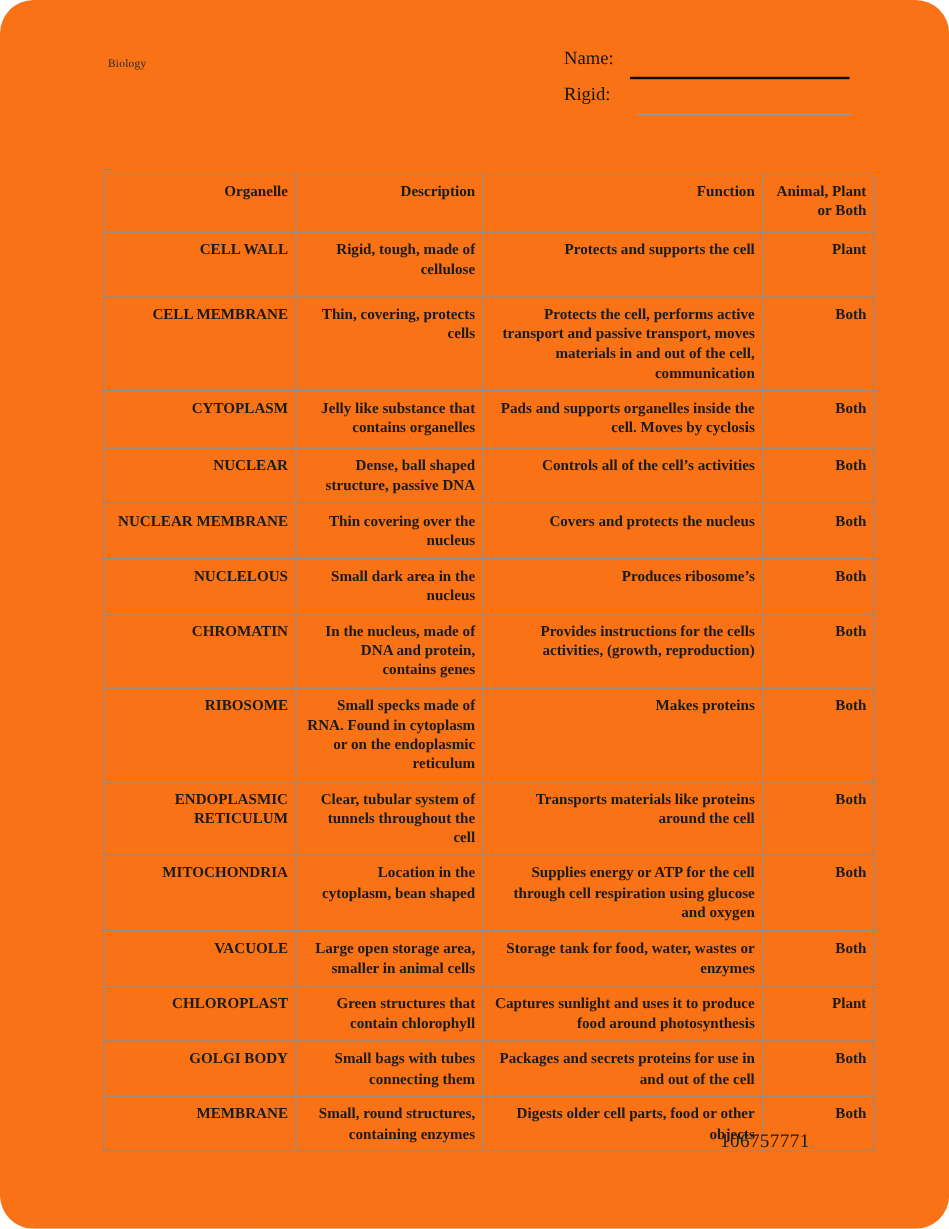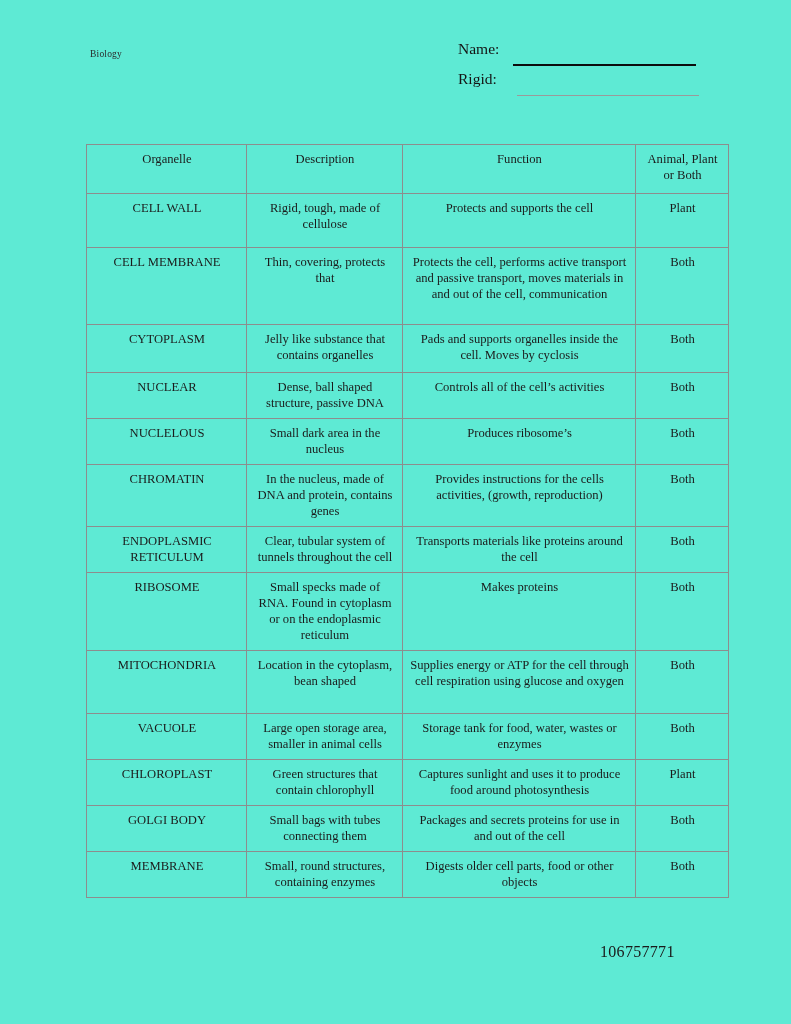--- a/index.html
+++ b/index.html
@@ -4,25 +4,26 @@
 <style>
   html, body {
     margin: 0;
     padding: 0;
     background: #ffffff;
   }
   .page {
     position: relative;
     width: 791px;
     height: 1024px;
-    background: #5eead4;
+    background: #f97316;
     font-family: "Liberation Serif", "DejaVu Serif", serif;
     color: #1a1a1a;
     overflow: hidden;
     box-sizing: border-box;
+    border-radius: 28px;
   }
 
   
   .course-label {
     position: absolute;
     left: 90px;
     top: 49px;
     font-size: 9.5px;
     letter-spacing: 0.2px;
     color: #2b2b2b;
@@ -32,20 +33,21 @@
   .fields {
     position: absolute;
     left: 458px;
     top: 40px;
     width: 250px;
   }
   .field-row {
     display: flex;
     align-items: baseline;
     height: 30px;
+    margin-left: 12px;
   }
   .field-label {
     font-size: 15.5px;
     color: #141414;
     white-space: nowrap;
   }
   .field-rule {
     flex: 0 0 auto;
     align-self: flex-end;
     margin-bottom: 4px;
@@ -75,22 +77,22 @@
     border-collapse: collapse;
     table-layout: fixed;
   }
   .organelle-table td,
   .organelle-table th {
     border: 1px solid #8d8d8d;
     vertical-align: top;
     padding: 6px 6px 6px 7px;
     font-size: 12.6px;
     line-height: 1.29;
-    text-align: center;
-    font-weight: normal;
+    text-align: right;
+    font-weight: bold;
     color: #1b1b1b;
   }
   col.c-organelle { width: 160px; }
   col.c-description { width: 156px; }
   col.c-function { width: 233px; }
   col.c-type { width: 93px; }
 
   .organelle-table thead td { height: 36px; }
   .organelle-table tbody td { }
   .cell-text { white-space: pre-line; }
@@ -142,59 +144,65 @@
     </thead>
     <tbody>
         <tr style="height: 54px;">
           <td class="cell-text">CELL WALL</td>
           <td class="cell-text">Rigid, tough, made of cellulose</td>
           <td class="cell-text">Protects and supports the cell</td>
           <td class="cell-text">Plant</td>
         </tr>
         <tr style="height: 77px;">
           <td class="cell-text">CELL MEMBRANE</td>
-          <td class="cell-text">Thin, covering, protects that</td>
+          <td class="cell-text">Thin, covering, protects cells</td>
           <td class="cell-text">Protects the cell, performs active transport and passive transport, moves materials in and out of the cell, communication</td>
           <td class="cell-text">Both</td>
         </tr>
         <tr style="height: 48px;">
           <td class="cell-text">CYTOPLASM</td>
           <td class="cell-text">Jelly like substance that contains organelles</td>
           <td class="cell-text">Pads and supports organelles inside the cell. Moves by cyclosis</td>
           <td class="cell-text">Both</td>
         </tr>
         <tr style="height: 46px;">
           <td class="cell-text">NUCLEAR</td>
           <td class="cell-text">Dense, ball shaped structure, passive DNA</td>
           <td class="cell-text">Controls all of the cell’s activities</td>
           <td class="cell-text">Both</td>
         </tr>
         <tr style="height: 46px;">
+          <td class="cell-text">NUCLEAR MEMBRANE</td>
+          <td class="cell-text">Thin covering over the nucleus</td>
+          <td class="cell-text">Covers and protects the nucleus</td>
+          <td class="cell-text">Both</td>
+        </tr>
+        <tr style="height: 46px;">
           <td class="cell-text">NUCLELOUS</td>
           <td class="cell-text">Small dark area in the nucleus</td>
           <td class="cell-text">Produces ribosome’s</td>
           <td class="cell-text">Both</td>
         </tr>
         <tr style="height: 60px;">
           <td class="cell-text">CHROMATIN</td>
           <td class="cell-text">In the nucleus, made of DNA and protein, contains genes</td>
           <td class="cell-text">Provides instructions for the cells activities, (growth, reproduction)</td>
           <td class="cell-text">Both</td>
         </tr>
+        <tr style="height: 75px;">
+          <td class="cell-text">RIBOSOME</td>
+          <td class="cell-text">Small specks made of RNA. Found in cytoplasm or on the endoplasmic reticulum</td>
+          <td class="cell-text">Makes proteins</td>
+          <td class="cell-text">Both</td>
+        </tr>
         <tr style="height: 46px;">
           <td class="cell-text">ENDOPLASMIC
 RETICULUM</td>
           <td class="cell-text">Clear, tubular system of tunnels throughout the cell</td>
           <td class="cell-text">Transports materials like proteins around the cell</td>
-          <td class="cell-text">Both</td>
-        </tr>
-        <tr style="height: 75px;">
-          <td class="cell-text">RIBOSOME</td>
-          <td class="cell-text">Small specks made of RNA. Found in cytoplasm or on the endoplasmic reticulum</td>
-          <td class="cell-text">Makes proteins</td>
           <td class="cell-text">Both</td>
         </tr>
         <tr style="height: 63px;">
           <td class="cell-text">MITOCHONDRIA</td>
           <td class="cell-text">Location in the cytoplasm, bean shaped</td>
           <td class="cell-text">Supplies energy or ATP for the cell through cell respiration using glucose and oxygen</td>
           <td class="cell-text">Both</td>
         </tr>
         <tr style="height: 46px;">
           <td class="cell-text">VACUOLE</td>

